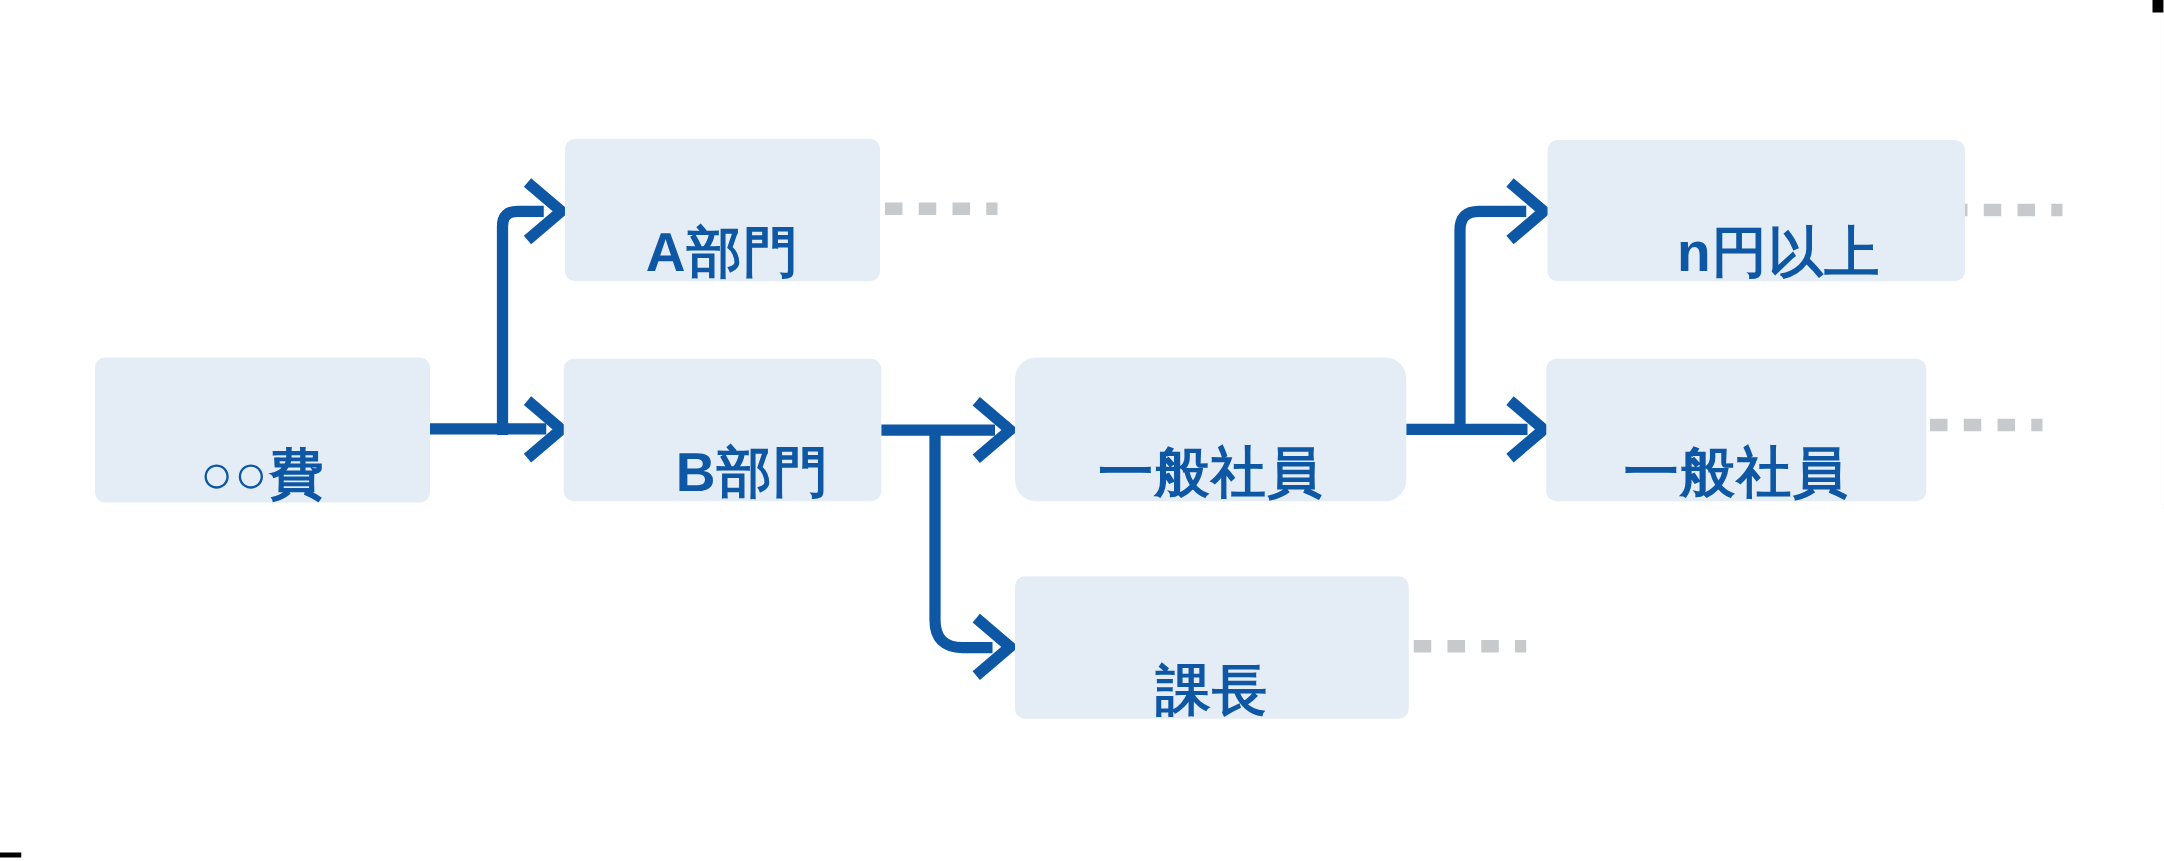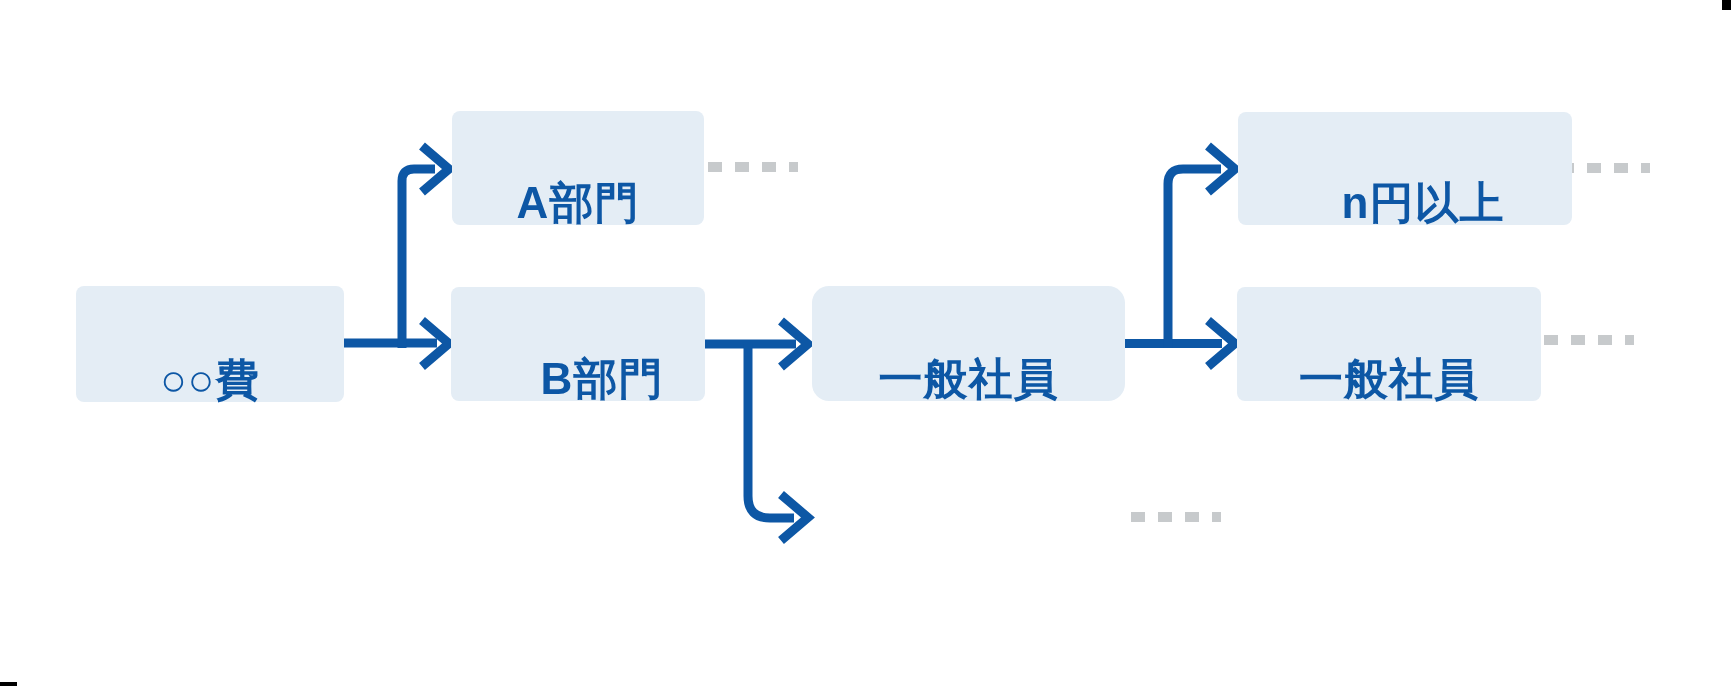--- a/index.html
+++ b/index.html
@@ -81,20 +81,23 @@
   </div>
 
   <div class="node node-department-b">
     <span>B部門</span>
   </div>
 
   <div class="node node-general-employee">
     <span>一般社員</span>
   </div>
 
+  <div class="node node-section-chief">
+    <span>課長</span>
+  </div>
 
   <div class="node node-amount-n-or-more">
     <span>n円以上</span>
   </div>
 
   <div class="node node-amount-under-n">
     <span>一般社員</span>
   </div>
 
   <div class="artifact artifact-top-right"></div>

